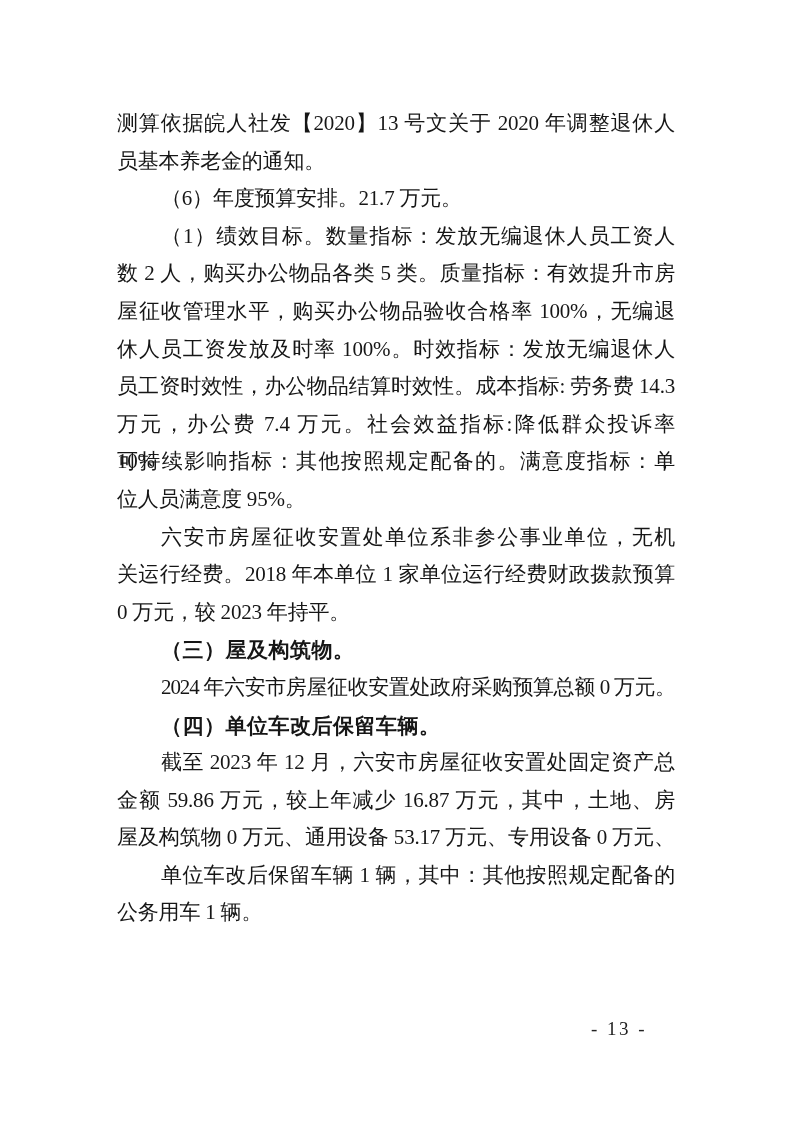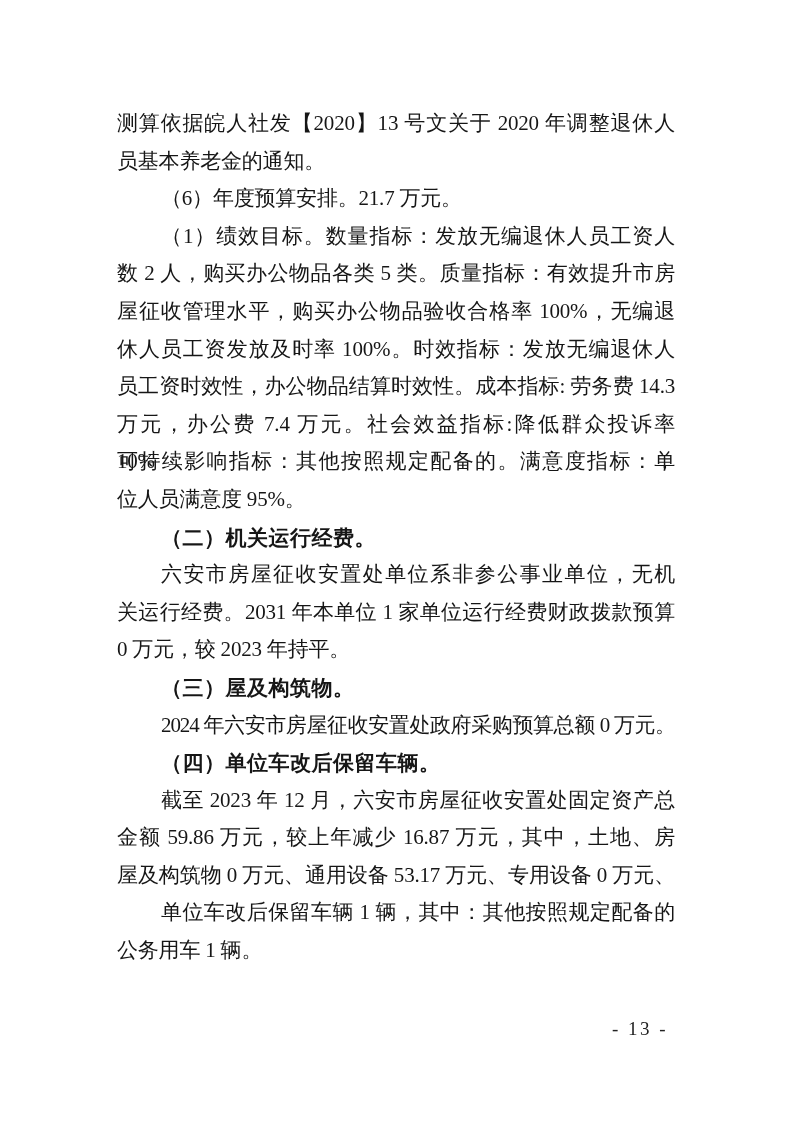--- a/index.html
+++ b/index.html
@@ -42,21 +42,21 @@
   .line.head {
     font-weight: 700;
     font-family: "Liberation Sans", "DejaVu Sans", sans-serif;
     letter-spacing: 0.5px;
   }
   .line.squeeze {
     letter-spacing: -1.1px;
   }
   .pagenum {
     position: absolute;
-    left: 612px;
+    left: 591px;
     top: 1017px;
     font-size: 19px;
     line-height: 24px;
     letter-spacing: 2.5px;
     color: #222222;
     font-family: "Liberation Serif", "DejaVu Serif", serif;
   }
 </style>
 </head>
 <body>
@@ -67,23 +67,22 @@
     <div class="line">员基本养老金的通知。</div>
     <div class="line ind">（6）年度预算安排。21.7 万元。</div>
     <div class="line j ind">（1）绩效目标。数量指标：发放无编退休人员工资人</div>
     <div class="line j">数 2 人，购买办公物品各类 5 类。质量指标：有效提升市房</div>
     <div class="line j">屋征收管理水平，购买办公物品验收合格率 100%，无编退</div>
     <div class="line j">休人员工资发放及时率 100%。时效指标：发放无编退休人</div>
     <div class="line j">员工资时效性，办公物品结算时效性。成本指标: 劳务费 14.3</div>
     <div class="line j">万元，办公费 7.4 万元。社会效益指标:降低群众投诉率 10%，</div>
     <div class="line j">可持续影响指标：其他按照规定配备的。满意度指标：单</div>
     <div class="line">位人员满意度 95%。</div>
-    <div class="line ind head">（二）机关运行经费。</div>
     <div class="line j ind">六安市房屋征收安置处单位系非参公事业单位，无机</div>
-    <div class="line j">关运行经费。2031 年本单位 1 家单位运行经费财政拨款预算</div>
+    <div class="line j">关运行经费。2018 年本单位 1 家单位运行经费财政拨款预算</div>
     <div class="line">0 万元，较 2023 年持平。</div>
     <div class="line ind head">（三）屋及构筑物。</div>
     <div class="line j ind squeeze">2024 年六安市房屋征收安置处政府采购预算总额 0 万元。</div>
     <div class="line ind head">（四）单位车改后保留车辆。</div>
     <div class="line j ind">截至 2023 年 12 月，六安市房屋征收安置处固定资产总</div>
     <div class="line j">金额 59.86 万元，较上年减少 16.87 万元，其中，土地、房</div>
     <div class="line j">屋及构筑物 0 万元、通用设备 53.17 万元、专用设备 0 万元、</div>
     <div class="line j ind">单位车改后保留车辆 1 辆，其中：其他按照规定配备的</div>
     <div class="line">公务用车 1 辆。</div>
   </div>

